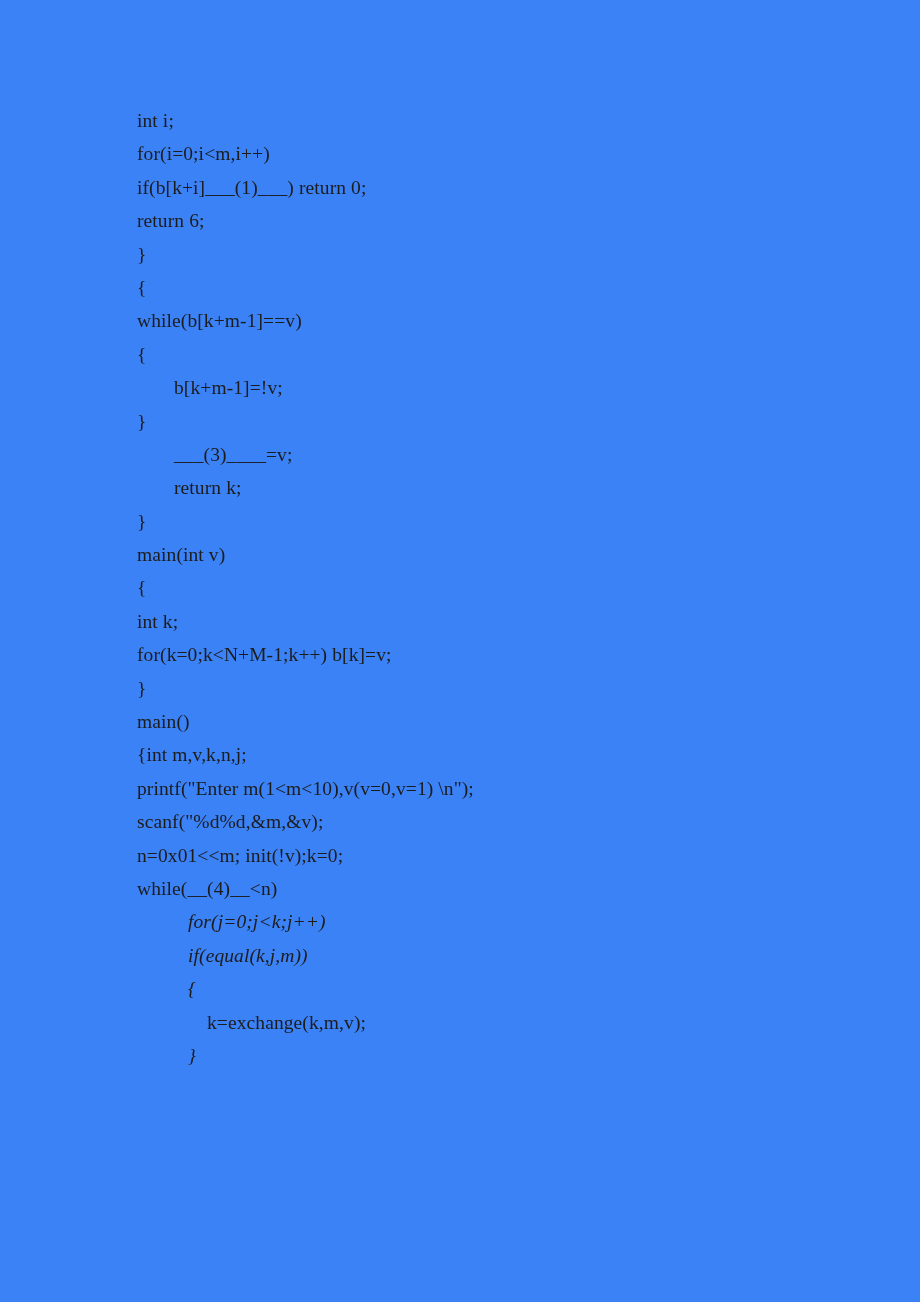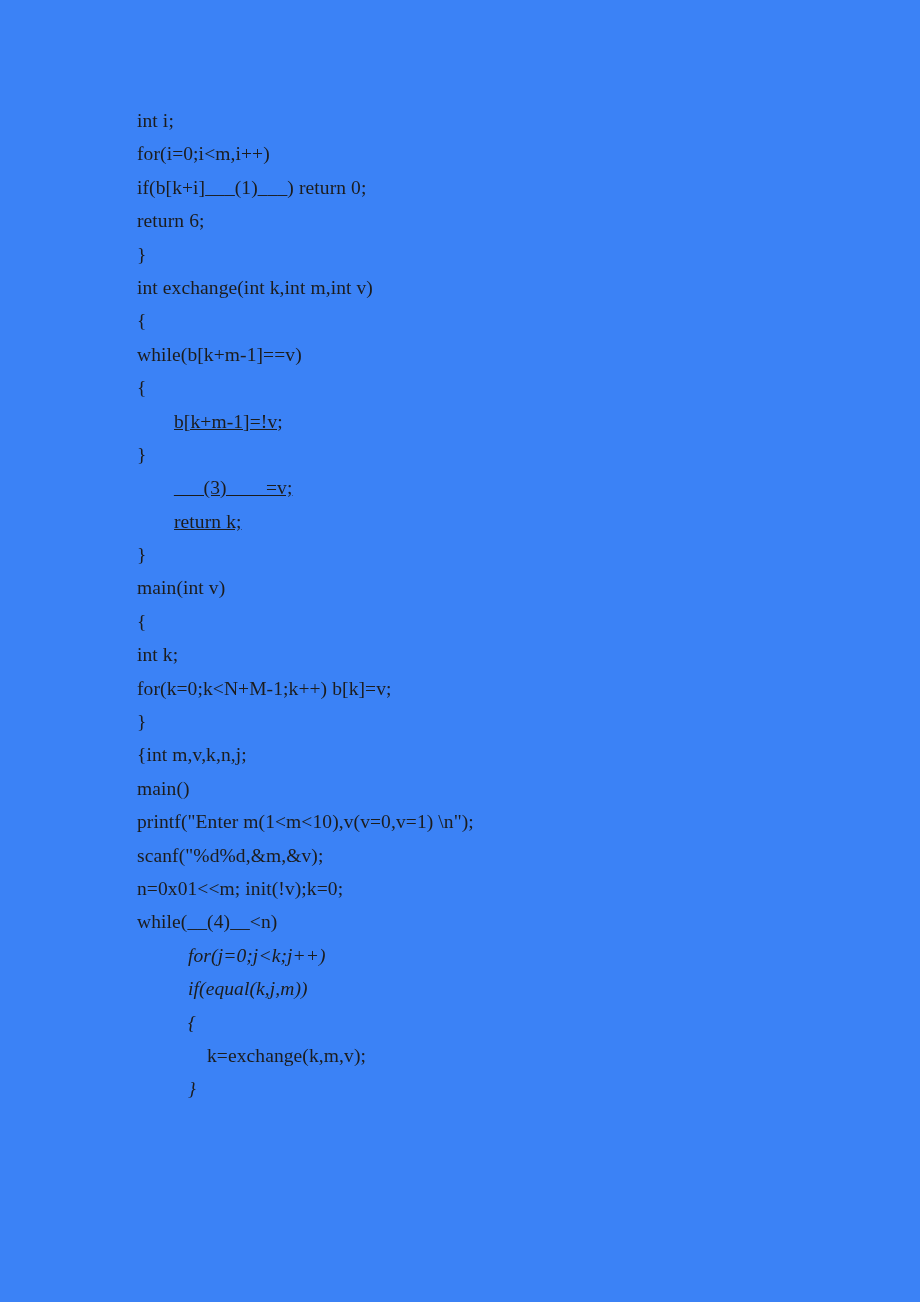--- a/index.html
+++ b/index.html
@@ -30,50 +30,49 @@
     font-family: "Liberation Serif", "DejaVu Serif", serif;
     font-size: 19.5px;
     line-height: 33.4px;
     height: 33.4px;
     white-space: pre;
     color: #1c1c1c;
     letter-spacing: 0.1px;
   }
   
   .ind-0 { padding-left: 0px; }
-  .ind-1 { padding-left: 37px; text-decoration: underline; }
+  .ind-1 { padding-left: 37px; }
   .ind-2 { padding-left: 51px; font-style: italic; }
   .ind-3 { padding-left: 70px; }
 </style>
 </head>
 <body>
 
 <div id="page" style="background: #3b82f6;">
   <div id="code-block" style="color: rgb(28, 28, 28);">
       <div class="code-line ind-0">int i;</div>
       <div class="code-line ind-0">for(i=0;i&lt;m,i++)</div>
       <div class="code-line ind-0">if(b[k+i]___(1)___) return 0;</div>
       <div class="code-line ind-0">return 6;</div>
       <div class="code-line ind-0">}</div>
-      <div class="code-line ind-0">int exchange(int k,int m,int v)</div>
       <div class="code-line ind-0">{</div>
       <div class="code-line ind-0">while(b[k+m-1]==v)</div>
       <div class="code-line ind-0">{</div>
       <div class="code-line ind-1">b[k+m-1]=!v;</div>
       <div class="code-line ind-0">}</div>
       <div class="code-line ind-1">___(3)____=v;</div>
       <div class="code-line ind-1">return k;</div>
       <div class="code-line ind-0">}</div>
       <div class="code-line ind-0">main(int v)</div>
       <div class="code-line ind-0">{</div>
       <div class="code-line ind-0">int k;</div>
       <div class="code-line ind-0">for(k=0;k&lt;N+M-1;k++) b[k]=v;</div>
       <div class="code-line ind-0">}</div>
+      <div class="code-line ind-0">main()</div>
       <div class="code-line ind-0">{int m,v,k,n,j;</div>
-      <div class="code-line ind-0">main()</div>
       <div class="code-line ind-0">printf("Enter m(1&lt;m&lt;10),v(v=0,v=1) \n");</div>
       <div class="code-line ind-0">scanf("%d%d,&amp;m,&amp;v);</div>
       <div class="code-line ind-0">n=0x01&lt;&lt;m; init(!v);k=0;</div>
       <div class="code-line ind-0">while(__(4)__&lt;n)</div>
       <div class="code-line ind-2">for(j=0;j&lt;k;j++)</div>
       <div class="code-line ind-2">if(equal(k,j,m))</div>
       <div class="code-line ind-2">{</div>
       <div class="code-line ind-3">k=exchange(k,m,v);</div>
       <div class="code-line ind-2">}</div>
     </div>

